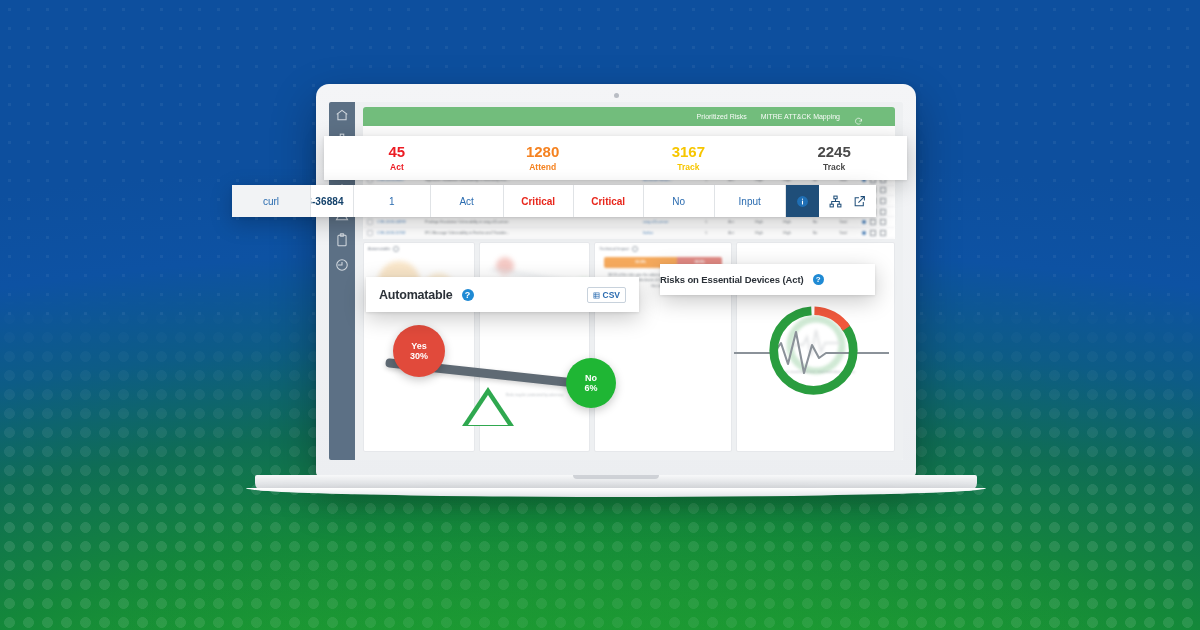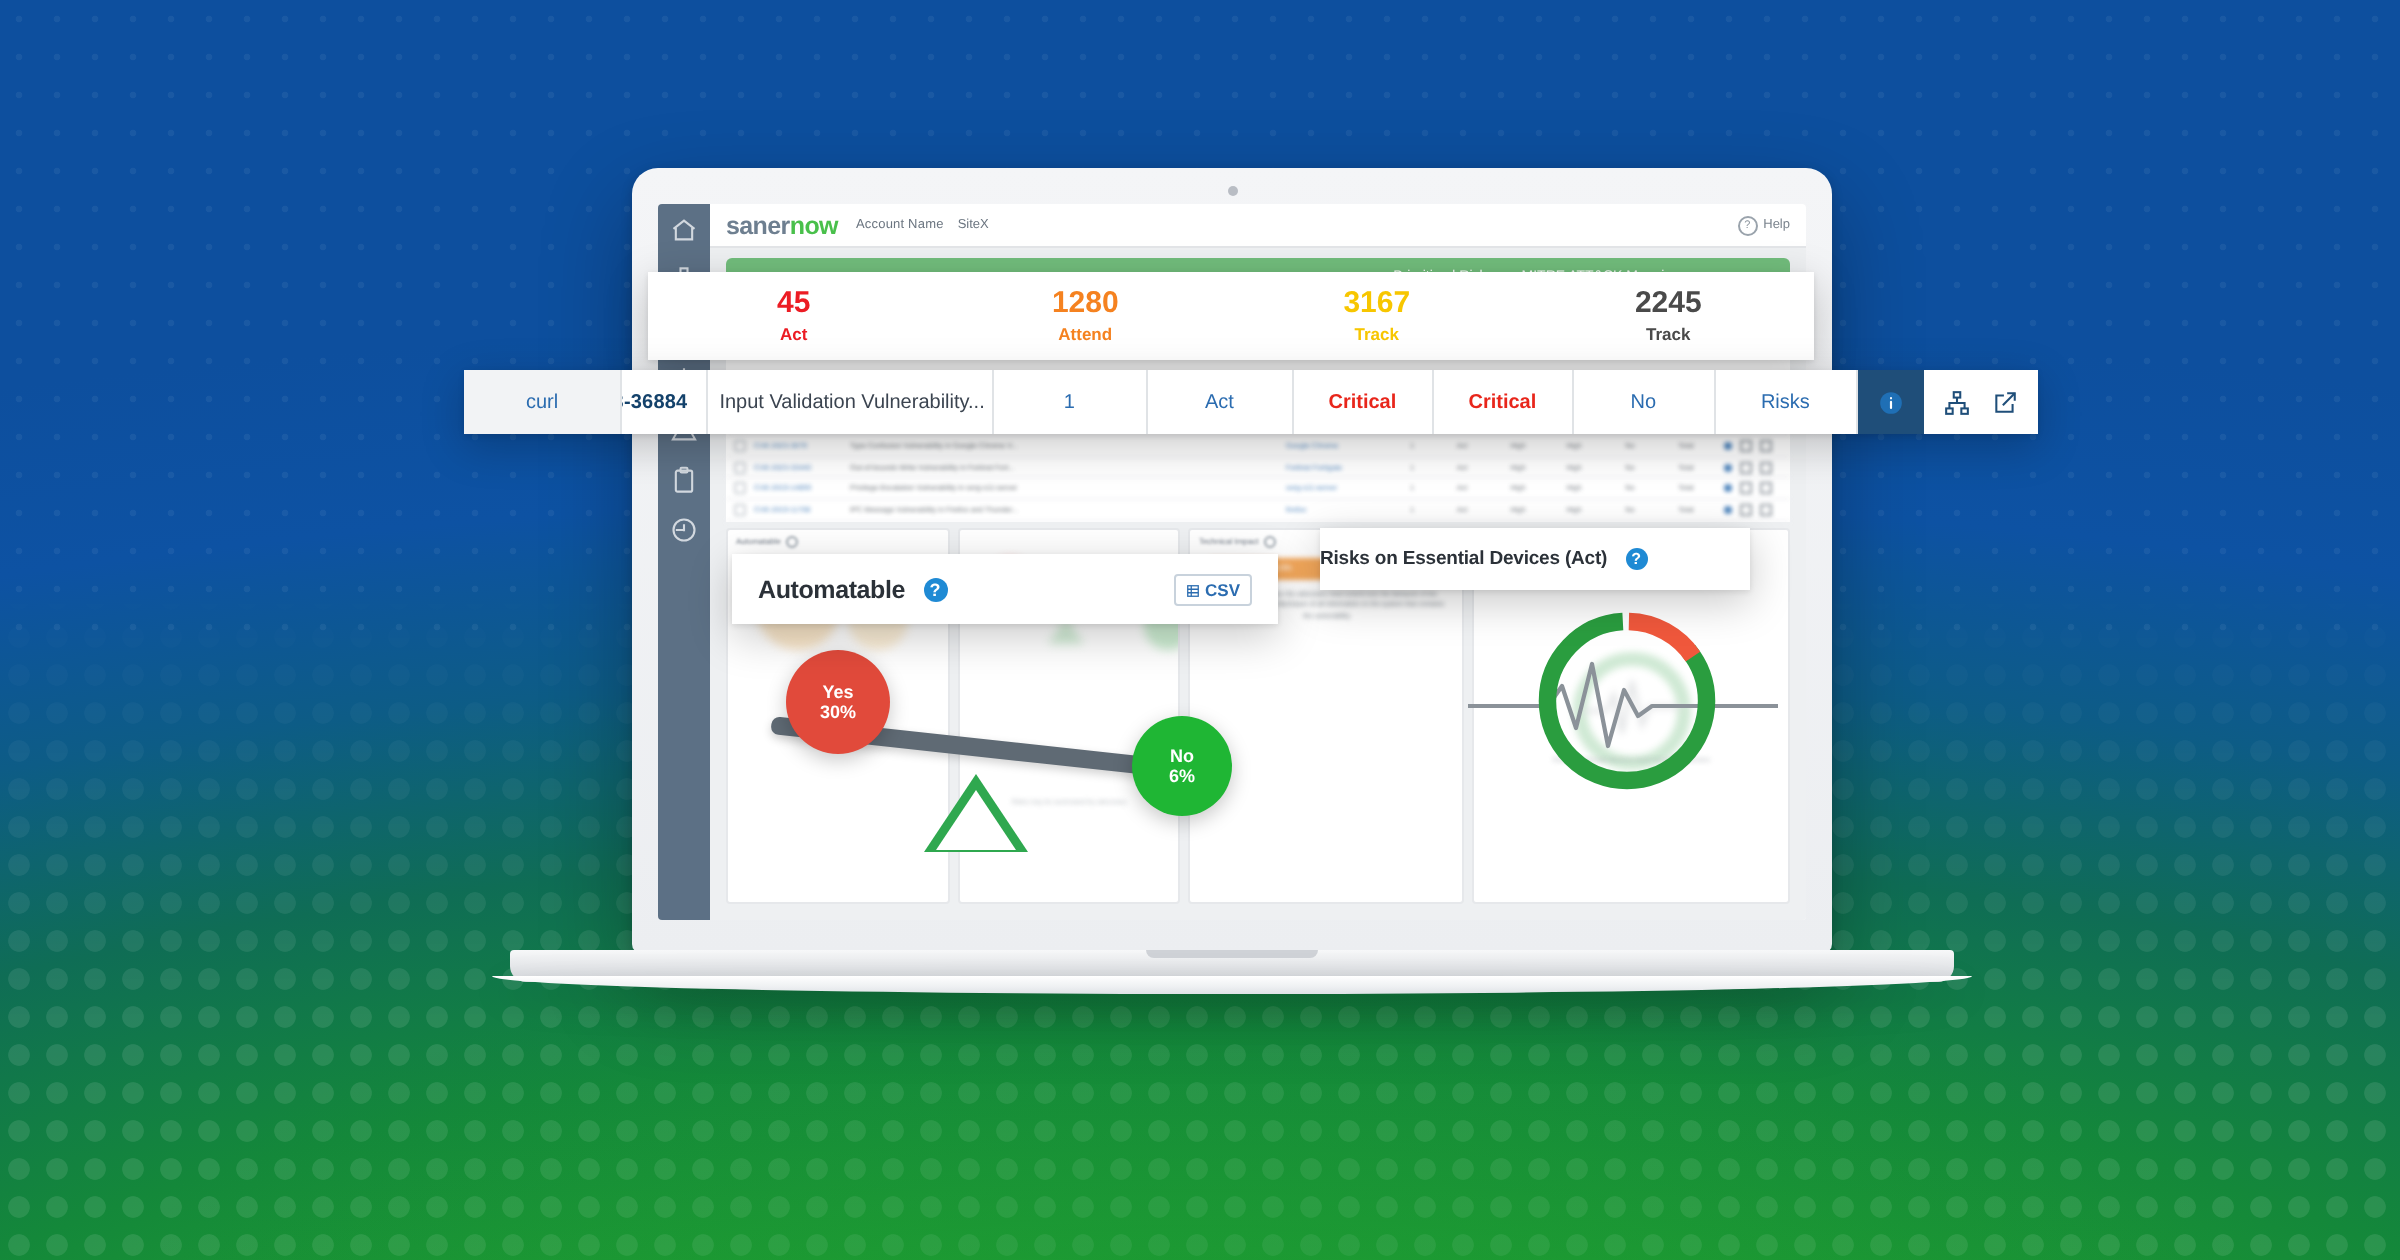--- a/index.html
+++ b/index.html
@@ -257,29 +257,20 @@
           <span class="sicon">
               <svg viewBox="0 0 24 24" fill="none" stroke="#e7ebef" stroke-width="1.8">
                 <circle cx="12" cy="12" r="9"></circle>
                 <path d="M12 7v6M12 12H5"></path>
               </svg>
             </span>
         </div>
 
         <div class="content">
 
-          <div class="topbar">
-            <div class="logo"><span class="s1">saner</span><span class="s2">now</span></div>
-            <div class="acct">Account Name</div>
-            <div class="site">SiteX</div>
-            <div class="help">
-              <span class="qc">?</span>
-              <span>Help</span>
-            </div>
-          </div>
 
           <div class="greenbar">
             <span class="gtab">Prioritized Risks</span>
             <span class="gtab">MITRE ATT&amp;CK Mapping</span>
             <span class="refresh"><svg viewBox="0 0 24 24" fill="none" stroke="#ffffff" stroke-width="2">
                   <path d="M20 11a8 8 0 10-2.3 5.7"></path>
                   <path d="M20 5v6h-6"></path>
                 </svg></span>
           </div>
 
@@ -541,28 +532,27 @@
 <div class="float" id="card-cve">
   <div class="edge"></div>
   <div class="cv">
     <span class="badge">
         <svg viewBox="0 0 24 24" fill="none" stroke="#ffffff" stroke-width="3.4">
           <path d="M5 12.5l5 5 9-10"></path>
         </svg>
       </span>
     <span class="cvtxt">CVE-2023-36884</span>
   </div>
-  <div class="cl desc">Input Validation Vulnerability...</div>
   <div class="cl app">curl</div>
   <div class="cl num">1</div>
   <div class="cl act">Act</div>
   <div class="cl sev">Critical</div>
   <div class="cl sev">Critical</div>
   <div class="cl no">No</div>
-  <div class="cl total">Risks</div>
+  <div class="cl total">Input</div>
   <div class="iconband">
     <svg viewBox="0 0 24 24">
         <circle cx="12" cy="12" r="10" fill="#1f6fb5"></circle>
         <rect x="11" y="6.5" width="2" height="2.2" rx="1" fill="#fff"></rect>
         <rect x="11" y="10" width="2" height="7.5" rx="1" fill="#fff"></rect>
       </svg>
   </div>
   <div class="icons2">
     <span>
         <svg viewBox="0 0 24 24" fill="none" stroke="#1f4e79" stroke-width="1.9">

